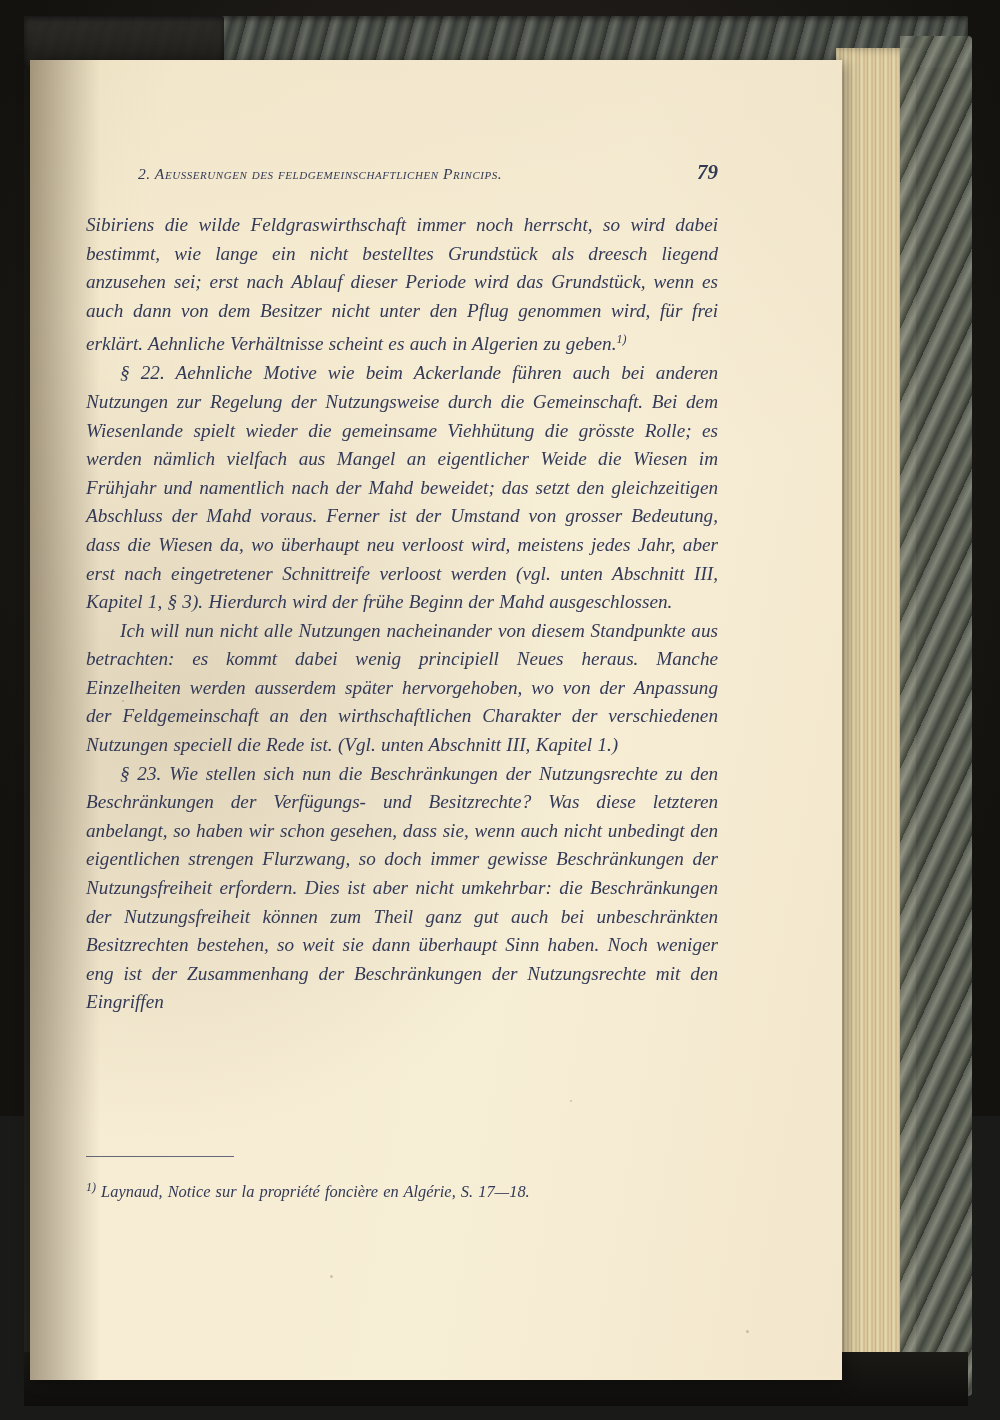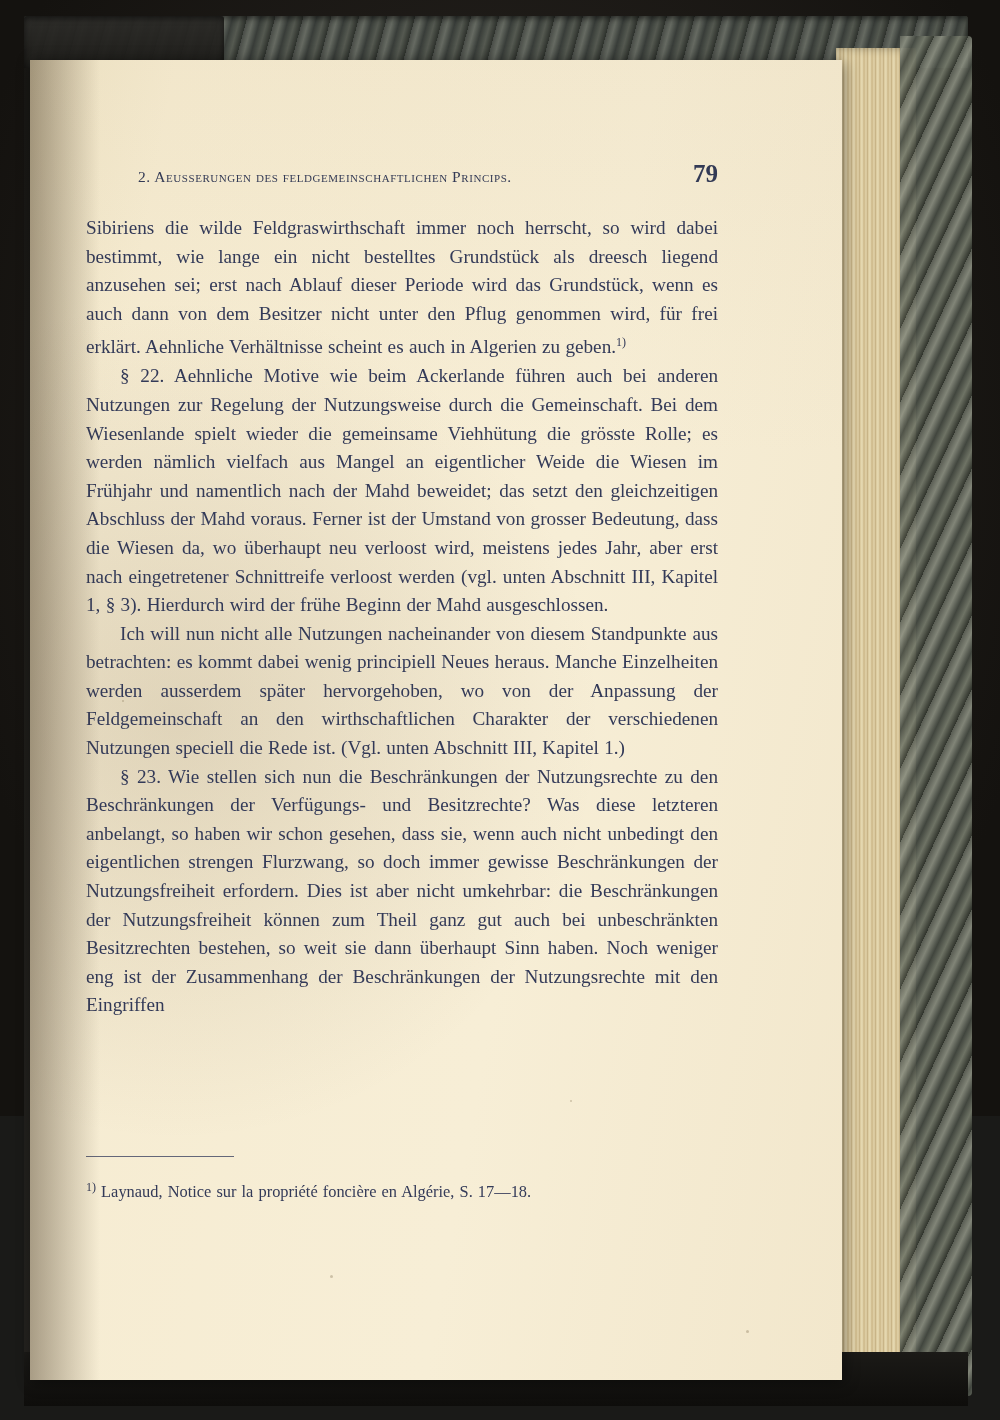--- a/index.html
+++ b/index.html
@@ -13,20 +13,21 @@
     overflow: hidden;
     font-family: "Liberation Serif", serif;
   }
 
   
   .scan {
     position: relative;
     width: 1000px;
     height: 1116px;
     background: #201d1a;
+    font-style: italic;
   }
 
   
   .backdrop {
     position: absolute;
     inset: 0;
     background:
       radial-gradient(ellipse at 50% 40%, #2a2622 0%, #14120f 80%);
   }
 
@@ -139,21 +140,21 @@
     color: #333a55;
   }
   .running-head .rh-title {
     font-variant: small-caps;
     text-transform: none;
     font-size: 15.5px;
     letter-spacing: .55px;
     padding-left: 52px;
   }
   .running-head .rh-page {
-    font-size: 25px;
+    font-size: 21px;
     font-weight: 700;
     letter-spacing: 0;
     margin-left: 22px;
   }
 
   p.body {
     margin: 0 0 0 0;
     font-size: 19.2px;
     line-height: 28.6px;
     text-align: justify;

